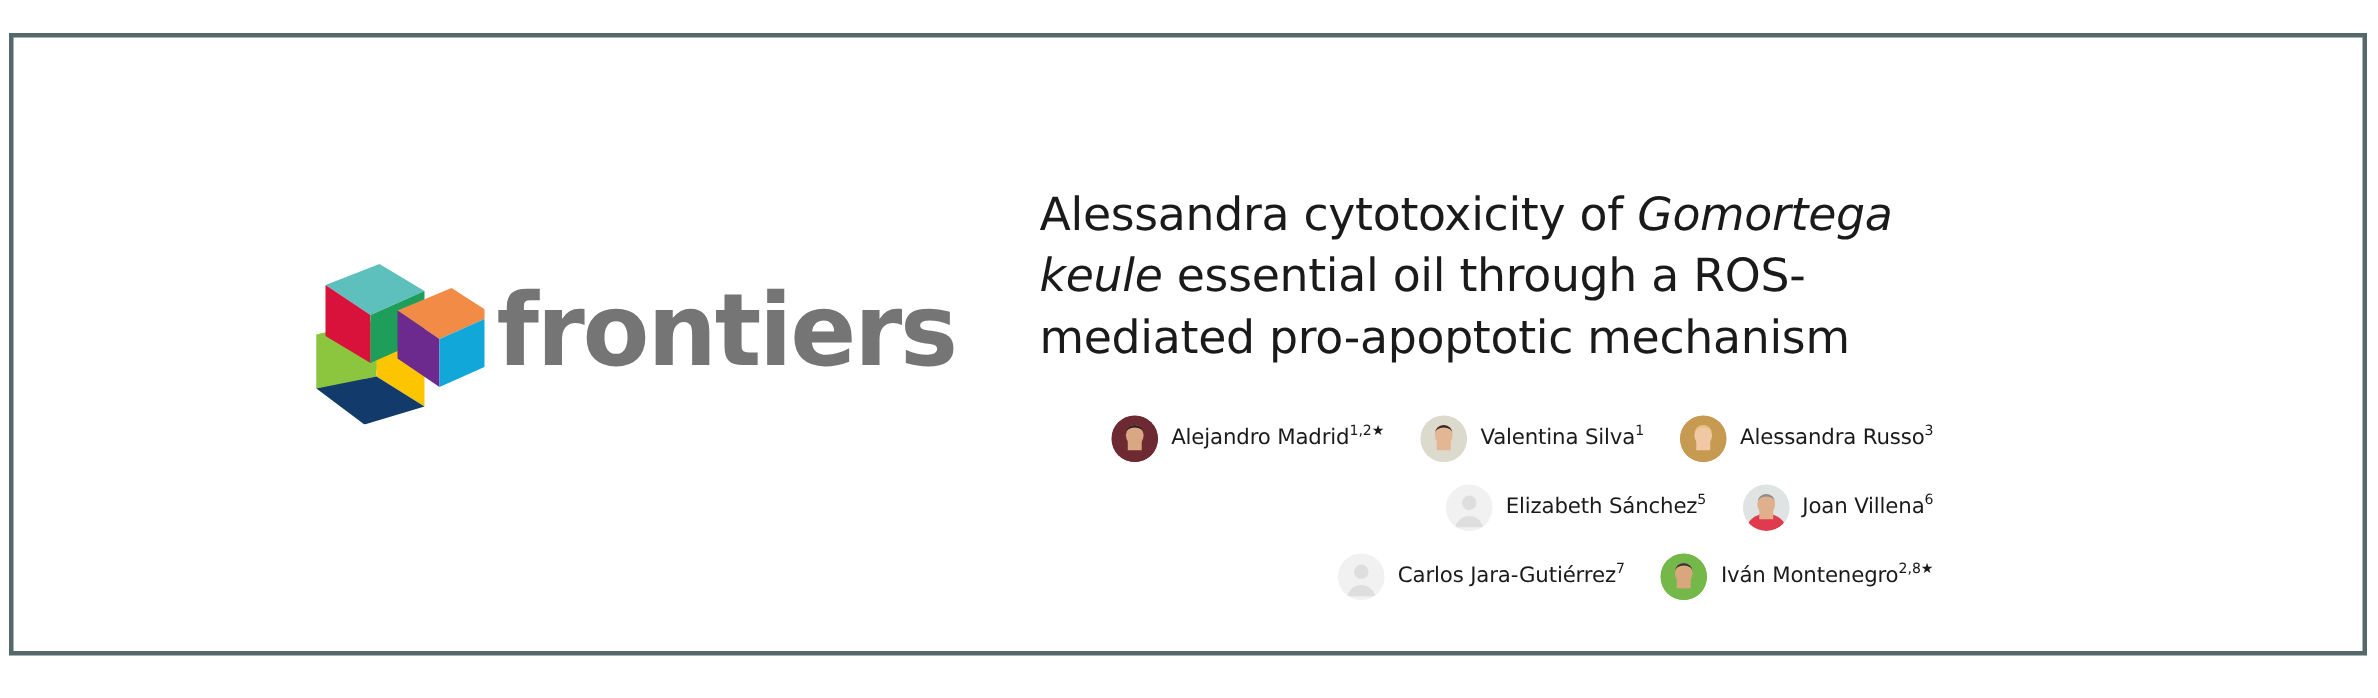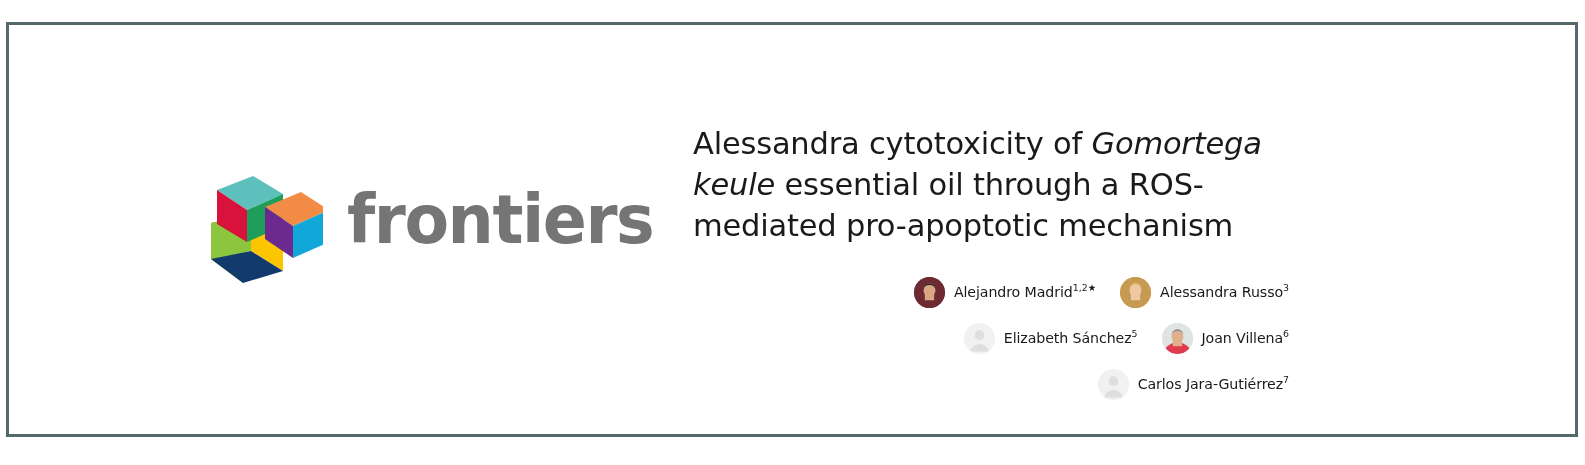--- a/index.html
+++ b/index.html
@@ -35,21 +35,20 @@
 
   
   .logo-block {
     position: absolute;
     left: 196px;
     top: 128px;
     width: 400px;
     height: 135px;
     display: flex;
     align-items: center;
-    gap: 16px;
   }
   .logo-mark {
     width: 118px;
     height: 124px;
     flex: 0 0 auto;
   }
   .logo-word {
     margin-left: 8px;
     font-family: "DejaVu Sans", sans-serif;
     font-weight: bold;
@@ -165,20 +164,39 @@
                   <path d="M2 32 a14 12 0 0 1 28 0 z" fill="#6e2a33"></path>
                   <path d="M11.2 17.5 h9.6 v6.4 h-9.6 z" fill="#d9a882"></path>
                   <ellipse cx="16" cy="13.6" rx="6.1" ry="7.1" fill="#d9a882"></ellipse>
                   <path d="M9.9 12.6 a6.1 6.1 0 0 1 12.2 0 a6.1 4.4 0 0 0 -12.2 0 z" fill="#2b2320"></path>
                 </g>
               </svg>
             </div>
             <span class="author-name">Alejandro Madrid<sup>1,2★</sup></span>
           </div>
           <div class="author">
+            <div class="avatar" style="background: rgb(220, 217, 205);">
+              <svg viewBox="0 0 32 32">
+                <defs>
+                  <clipPath id="clip-avatar-valentina-silva">
+                    <circle cx="16" cy="16" r="16"></circle>
+                  </clipPath>
+                </defs>
+                <g clip-path="url(#clip-avatar-valentina-silva)">
+                  <rect width="32" height="32" fill="#dcd9cd"></rect>
+                  <path d="M2 32 a14 12 0 0 1 28 0 z" fill="#dcd9cd"></path>
+                  <path d="M11.2 17.5 h9.6 v6.4 h-9.6 z" fill="#e3b694"></path>
+                  <ellipse cx="16" cy="13.6" rx="6.1" ry="7.1" fill="#e3b694"></ellipse>
+                  <path d="M9.9 12.6 a6.1 6.1 0 0 1 12.2 0 a6.1 4.4 0 0 0 -12.2 0 z" fill="#3a2a22"></path>
+                </g>
+              </svg>
+            </div>
+            <span class="author-name">Valentina Silva<sup>1</sup></span>
+          </div>
+          <div class="author">
             <div class="avatar" style="background: rgb(199, 154, 82);">
               <svg viewBox="0 0 32 32">
                 <defs>
                   <clipPath id="clip-avatar-alessandra-russo">
                     <circle cx="16" cy="16" r="16"></circle>
                   </clipPath>
                 </defs>
                 <g clip-path="url(#clip-avatar-alessandra-russo)">
                   <rect width="32" height="32" fill="#c79a52"></rect>
                   <path d="M2 32 a14 12 0 0 1 28 0 z" fill="#c79a52"></path>
@@ -226,17 +244,36 @@
           <div class="author">
             <div class="avatar" style="background: rgb(241, 241, 241);">
               <svg viewBox="0 0 32 32">
                 <circle cx="16" cy="16" r="16" fill="#f1f1f1"></circle>
                 <circle cx="16" cy="12.6" r="5" fill="#dedede"></circle>
                 <path d="M6.4 29.5 a9.8 9.8 0 0 1 19.2 0 z" fill="#dedede"></path>
               </svg>
             </div>
             <span class="author-name">Carlos Jara-Gutiérrez<sup>7</sup></span>
           </div>
+          <div class="author">
+            <div class="avatar" style="background: rgb(116, 184, 74);">
+              <svg viewBox="0 0 32 32">
+                <defs>
+                  <clipPath id="clip-avatar-ivan-montenegro">
+                    <circle cx="16" cy="16" r="16"></circle>
+                  </clipPath>
+                </defs>
+                <g clip-path="url(#clip-avatar-ivan-montenegro)">
+                  <rect width="32" height="32" fill="#74b84a"></rect>
+                  <path d="M2 32 a14 12 0 0 1 28 0 z" fill="#74b84a"></path>
+                  <path d="M11.2 17.5 h9.6 v6.4 h-9.6 z" fill="#d8a77e"></path>
+                  <ellipse cx="16" cy="13.6" rx="6.1" ry="7.1" fill="#d8a77e"></ellipse>
+                  <path d="M9.9 12.6 a6.1 6.1 0 0 1 12.2 0 a6.1 4.4 0 0 0 -12.2 0 z" fill="#3a3330"></path>
+                </g>
+              </svg>
+            </div>
+            <span class="author-name">Iván Montenegro<sup>2,8★</sup></span>
+          </div>
         </div>
       </div>
 
   </div>
 </div>
 
 </body></html>

